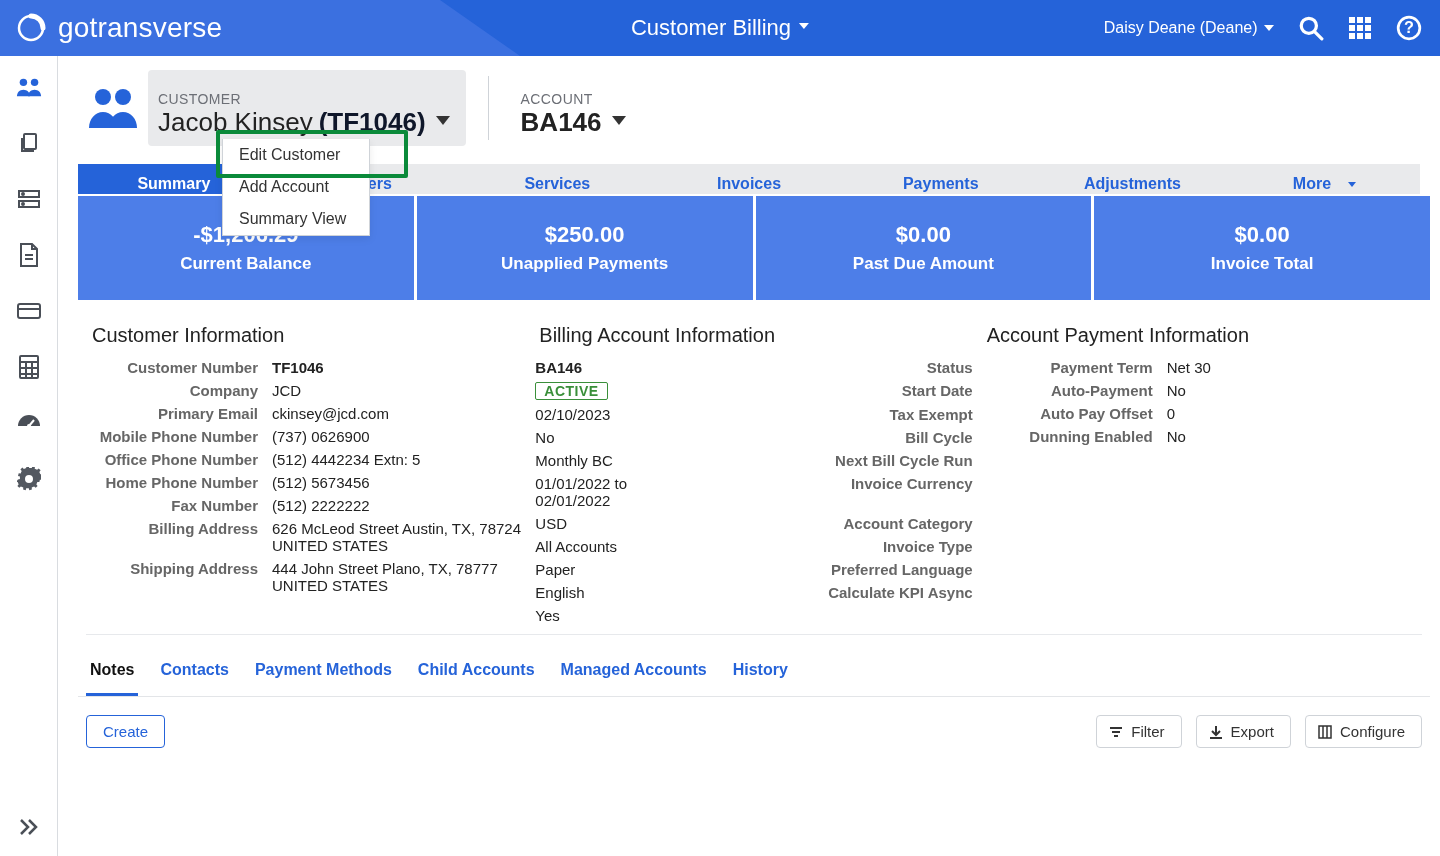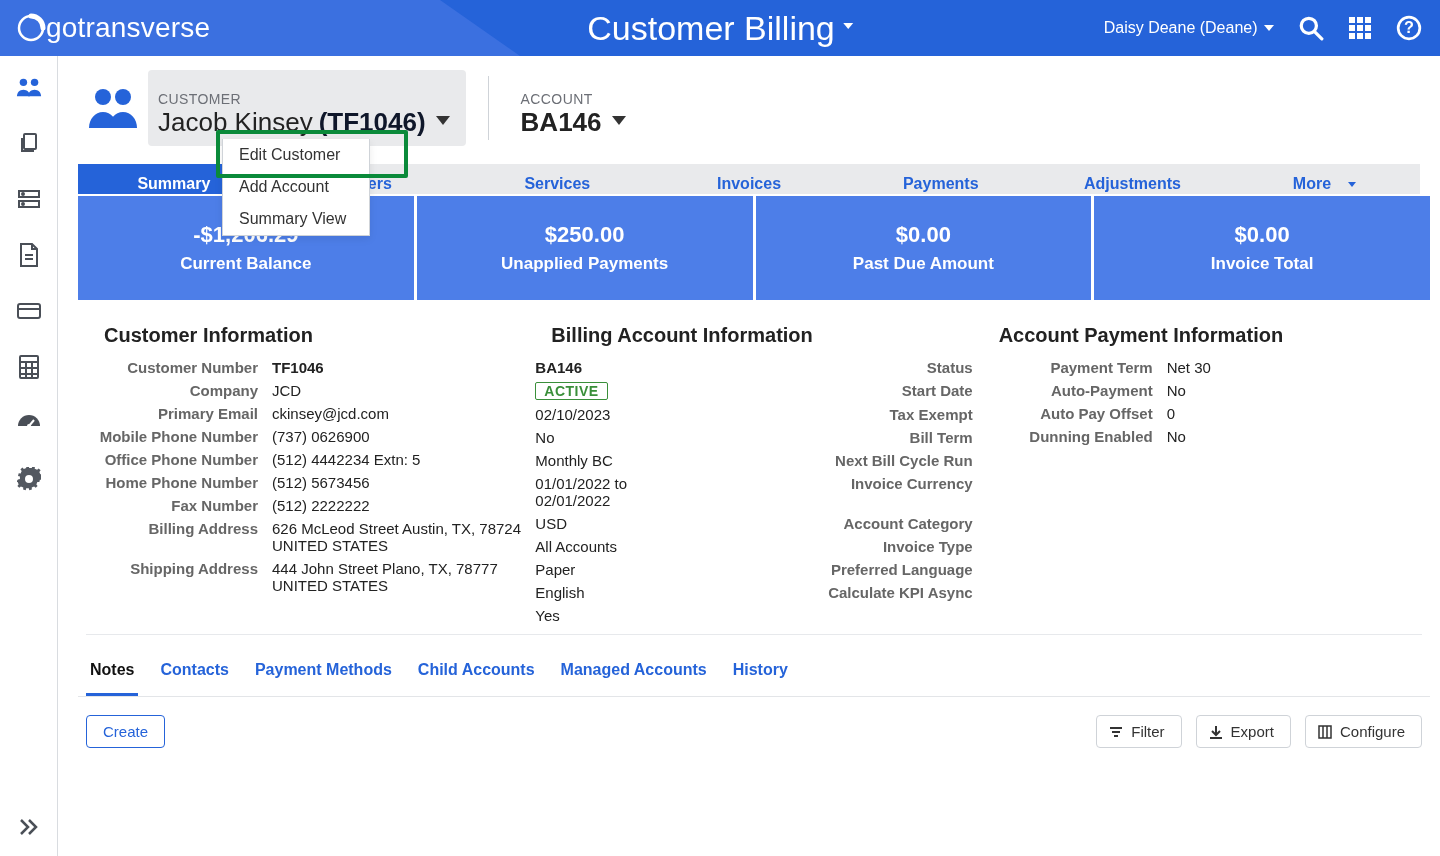--- a/index.html
+++ b/index.html
@@ -33,26 +33,26 @@
     background:var(--brand);
     color:#fff;
     display:flex;align-items:center;
   }
   .topbar .slant{
     position:absolute;left:0;top:0;height:100%;width:520px;
     background:var(--brand-light);
     clip-path:polygon(0 0,440px 0,520px 100%,0 100%);
     z-index:0;
   }
-  .logo-wrap{position:relative;z-index:1;display:flex;align-items:center;padding-left:16px}
+  .logo-wrap{position:relative;z-index:1;display:flex;align-items:center;gap:12px;padding-left:16px}
   .logo-wrap svg{display:block}
   .brand-name{font-size:28px;font-weight:400;letter-spacing:.2px}
   .top-center{
     position:absolute;left:50%;transform:translateX(-50%);
-    font-size:34px;font-weight:400;display:flex;align-items:center;gap:6px;
+    font-size:22px;font-weight:400;display:flex;align-items:center;gap:6px;
   }
   .top-right{
     margin-left:auto;display:flex;align-items:center;gap:24px;padding-right:18px;
     position:relative;z-index:1;font-size:16px;
   }
   .caret-down{display:inline-block;width:0;height:0;border-left:5px solid transparent;border-right:5px solid transparent;border-top:6px solid currentColor;margin-left:2px;position:relative;top:-2px}
   .caret-down-black{display:inline-block;width:0;height:0;border-left:7px solid transparent;border-right:7px solid transparent;border-top:9px solid #333;margin-left:4px;position:relative;top:-2px}
   .icon-btn{display:inline-flex;align-items:center;justify-content:center;cursor:pointer}
   .icon-btn svg{display:block}
 
@@ -131,21 +131,21 @@
     flex:1;background:#4d7ee8;color:#fff;
     display:flex;flex-direction:column;align-items:center;justify-content:center;
     font-weight:600;
   }
   .summary-card .amount{font-size:22px;font-weight:600}
   .summary-card .label{font-size:17px;font-weight:600;margin-top:6px}
 
   
   .info-region{display:flex;padding:24px 10px 10px 10px;gap:10px}
   .info-col{flex:1;min-width:0}
-  .info-title{font-size:20px;font-weight:700;margin:0 0 12px 16px;color:#222}
+  .info-title{font-size:20px;font-weight:400;margin:0 0 12px 4px;color:#222}
   .info-grid{display:grid;grid-template-columns:170px 1fr;row-gap:6px;column-gap:14px;font-size:15px}
   .info-grid .k{color:#666;text-align:right;font-weight:600}
   .info-grid .v{color:#222}
   .v.bold{font-weight:700}
   .status-badge{
     display:inline-block;border:1.5px solid var(--green-bd);color:var(--green-bd);
     padding:0 8px;border-radius:2px;font-size:14px;font-weight:700;letter-spacing:.5px;
   }
 
   
@@ -399,21 +399,21 @@
       <div class="info-col">
         <div class="info-title">Billing Account Information</div>
         <div class="info-grid" id="bill-grid">
             <div class="v bold">BA146</div>
             <div class="k">Status</div>
             <div class="v"><span class="status-badge">ACTIVE</span></div>
             <div class="k">Start Date</div>
             <div class="v">02/10/2023</div>
             <div class="k">Tax Exempt</div>
             <div class="v">No</div>
-            <div class="k">Bill Term</div>
+            <div class="k">Bill Cycle</div>
             <div class="v">Monthly BC</div>
             <div class="k">Next Bill Cycle Run</div>
             <div class="v">01/01/2022 to 02/01/2022</div>
             <div class="k">Invoice Currency</div>
             <div class="v">USD</div>
             <div class="k">Account Category</div>
             <div class="v">All Accounts</div>
             <div class="k">Invoice Type</div>
             <div class="v">Paper</div>
             <div class="k">Preferred Language</div>

